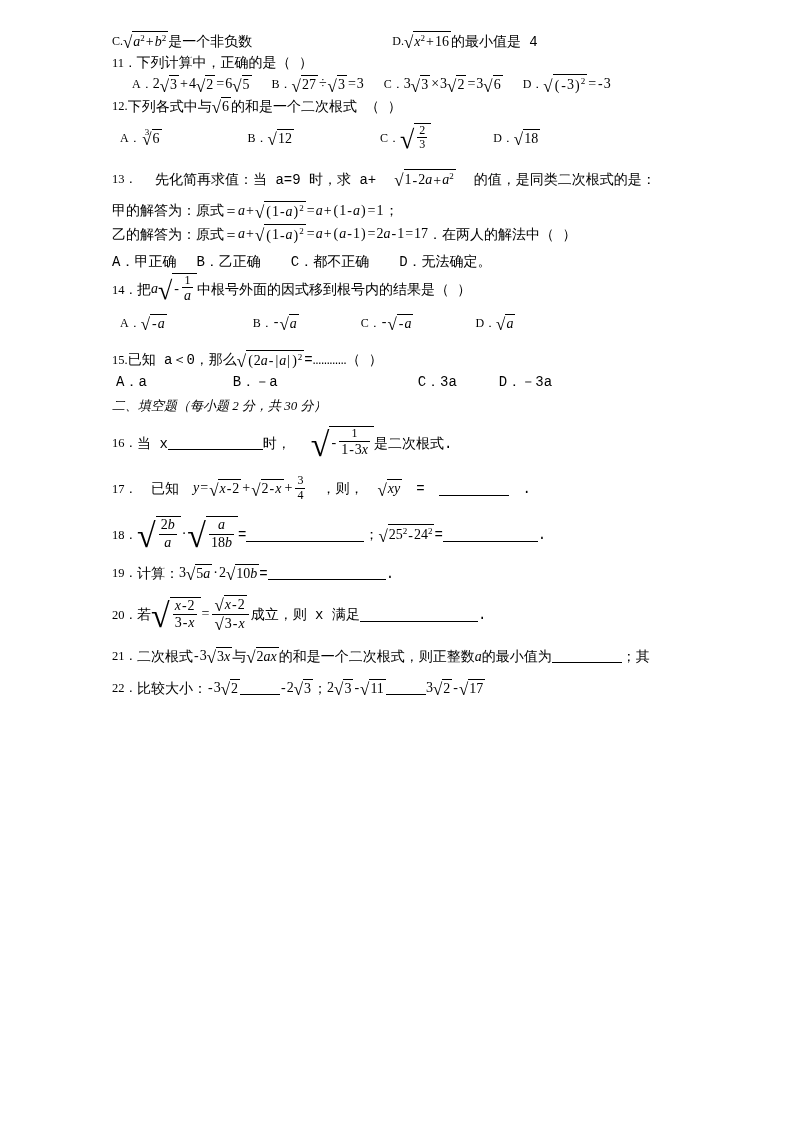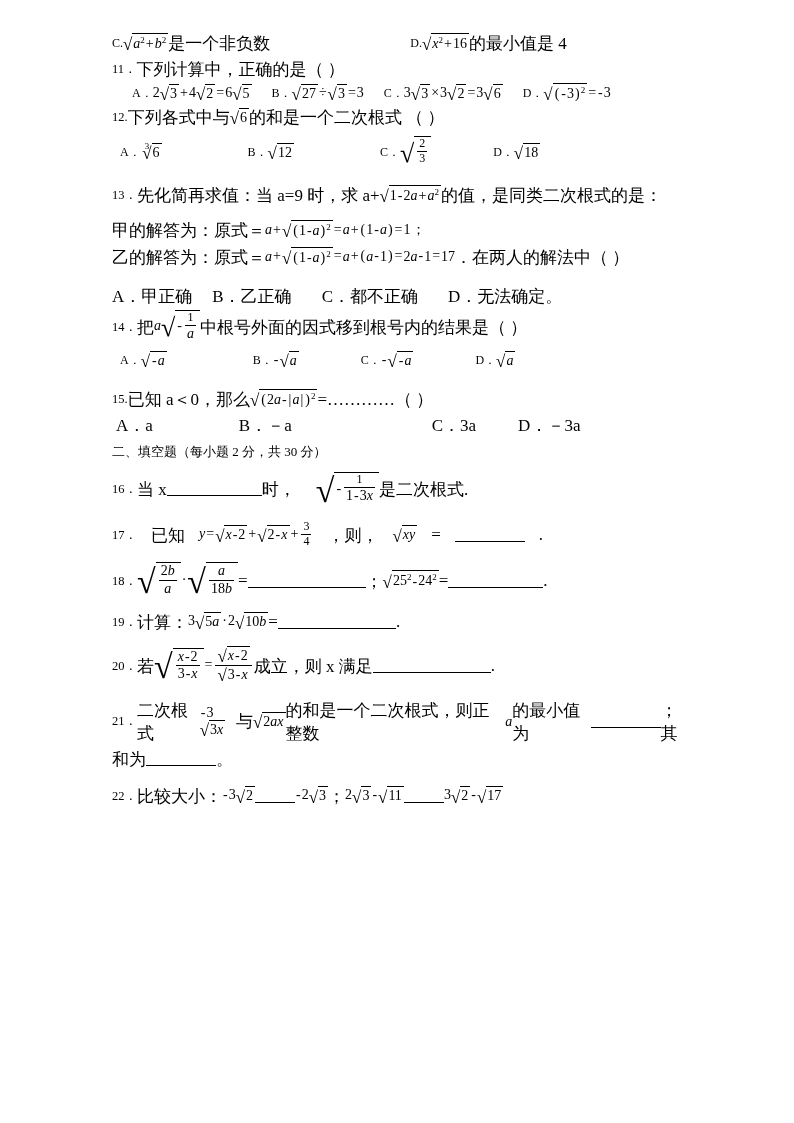--- a/index.html
+++ b/index.html
@@ -24,22 +24,22 @@
   .content {
     position: absolute;
     left: 112px;
     top: 32px;
     width: 580px;
   }
   .blk {
     margin-bottom: 6px;
   }
   .lbl {
-    font-size: 17px;
-    font-family: Liberation Serif, serif;
+    font-size: 14px;
+    font-family: Liberation Mono, monospace;
   }
   .mi {
     font-family: "Liberation Serif", serif;
     font-style: italic;
     font-size: 14px;
   }
   .mn {
     font-family: "Liberation Serif", serif;
     font-style: normal;
     font-size: 14px;
@@ -138,20 +138,21 @@
   .row {
     display: flex;
     align-items: center;
     font-size: 13px;
     margin-bottom: 3px;
     flex-wrap: nowrap;
   }
   .sect-title {
     font-size: 13px;
     margin: 6px 0 4px 0;
+    font-style: italic;
   }
 </style>
 </head>
 <body>
 
 <div class="page">
   <div class="content">
 
     <div class="row blk">
       <span class="choice-label">C.</span>
@@ -194,36 +195,36 @@
       <span class="choice-label">B．</span>
       <span class="rad"><span class="sign">√</span><span class="body"><span class="mn">12</span></span></span>
       <span class="sp sp80"></span>
       <span class="choice-label">C．</span>
       <span class="rad big"><span class="sign">√</span><span class="body"><span class="frac"><span class="num">2</span><span class="den">3</span></span></span></span>
       <span class="sp sp60"></span>
       <span class="choice-label">D．</span>
       <span class="rad"><span class="sign">√</span><span class="body"><span class="mn">18</span></span></span>
     </div>
 
-    <div class="row" style="margin-top:16px;">
+    <div class="row" style="margin-top:16px;gap:18px;">
       <span class="qnum">13．</span>
       <span class="lbl">先化简再求值：当 a=9 时，求 a+</span>
       <span class="rad"><span class="sign">√</span><span class="body"><span class="mn">1</span><span class="mo">-</span><span class="mn">2</span><span class="mi">a</span><span class="mo">+</span><span class="mi">a</span><sup class="exp">2</sup></span></span>
       <span class="lbl">的值，是同类二次根式的是：</span>
     </div>
     <div class="row" style="margin-top:12px;text-align:center;">
       <span class="lbl">甲的解答为：原式＝</span>
       <span><span class="mi">a</span><span class="mo">+</span><span class="rad"><span class="sign">√</span><span class="body"><span class="mo">(</span><span class="mn">1</span><span class="mo">-</span><span class="mi">a</span><span class="mo">)</span><sup class="exp">2</sup></span></span><span class="mo">=</span><span class="mi">a</span><span class="mo">+</span><span class="mo">(</span><span class="mn">1</span><span class="mo">-</span><span class="mi">a</span><span class="mo">)</span><span class="mo">=</span><span class="mn">1</span><span class="mo">；</span></span>
     </div>
     <div class="row" style="margin-top:4px;">
       <span class="lbl">乙的解答为：原式＝</span>
       <span><span class="mi">a</span><span class="mo">+</span><span class="rad"><span class="sign">√</span><span class="body"><span class="mo">(</span><span class="mn">1</span><span class="mo">-</span><span class="mi">a</span><span class="mo">)</span><sup class="exp">2</sup></span></span><span class="mo">=</span><span class="mi">a</span><span class="mo">+</span><span class="mo">(</span><span class="mi">a</span><span class="mo">-</span><span class="mn">1</span><span class="mo">)</span><span class="mo">=</span><span class="mn">2</span><span class="mi">a</span><span class="mo">-</span><span class="mn">1</span><span class="mo">=</span><span class="mn">17</span></span>
       <span class="lbl">．在两人的解法中（        ）</span>
     </div>
-    <div class="row blk" style="margin-top:16px;align-items:flex-end;">
+    <div class="row blk" style="margin-top:8px;align-items:flex-end;">
       <span class="lbl">A．甲正确</span>
       <span class="sp sp20"></span>
       <span class="lbl">B．乙正确</span>
       <span class="sp sp30"></span>
       <span class="lbl">C．都不正确</span>
       <span class="sp sp30"></span>
       <span class="lbl">D．无法确定。</span>
     </div>
 
     <div class="row" style="margin-top:2px;">
@@ -320,25 +321,20 @@
       <span class="lbl">二次根式</span>
       <span><span class="mo">-</span><span class="mn">3</span><span class="rad"><span class="sign">√</span><span class="body"><span class="mn">3</span><span class="mi">x</span></span></span></span>
       <span class="lbl">与</span>
       <span class="rad"><span class="sign">√</span><span class="body"><span class="mn">2</span><span class="mi">ax</span></span></span>
       <span class="lbl">的和是一个二次根式，则正整数</span>
       <span class="mi">a</span>
       <span class="lbl">的最小值为</span>
       <span class="ul w70"></span>
       <span class="lbl">；其</span>
     </div>
-    <div class="row">
-      <span class="lbl">和为</span>
-      <span class="ul w70"></span>
-      <span class="lbl">。</span>
-    </div>
 
     <div class="row" style="margin-top:14px;">
       <span class="qnum">22．</span>
       <span class="lbl">比较大小：</span>
       <span><span class="mo">-</span><span class="mn">3</span><span class="rad"><span class="sign">√</span><span class="body"><span class="mn">2</span></span></span></span>
       <span class="ul w40"></span>
       <span><span class="mo">-</span><span class="mn">2</span><span class="rad"><span class="sign">√</span><span class="body"><span class="mn">3</span></span></span></span>
       <span class="lbl">；</span>
       <span><span class="mn">2</span><span class="rad"><span class="sign">√</span><span class="body"><span class="mn">3</span></span></span><span class="mo">-</span><span class="rad"><span class="sign">√</span><span class="body"><span class="mn">11</span></span></span></span>
       <span class="ul w40"></span>

